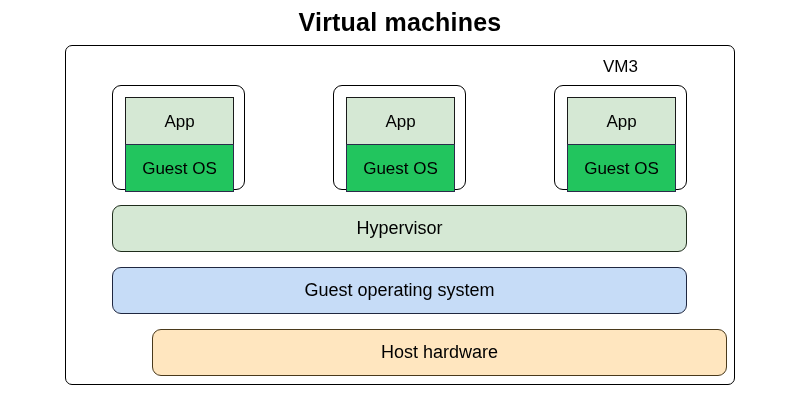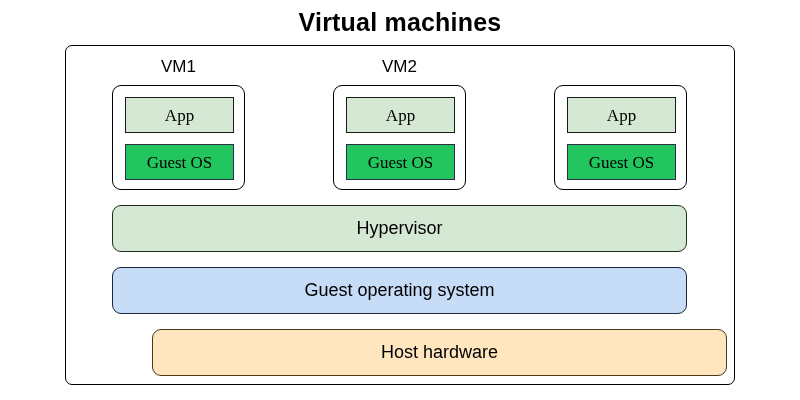--- a/index.html
+++ b/index.html
@@ -68,28 +68,27 @@
     background: #ffffff;
   }
   .vm-box.v1 { left: 112px; }
   .vm-box.v2 { left: 333px; }
   .vm-box.v3 { left: 554px; }
 
   .inner-cell {
     position: absolute;
     left: 12px;
     width: 109px;
-    height: 36px;
+    height: 48px;
     box-sizing: border-box;
     display: flex;
     align-items: center;
     justify-content: center;
     font-size: 17px;
     line-height: 1;
-    font-family: Liberation Serif, serif;
   }
   .inner-cell.app {
     top: 11px;
     background: #d5e8d4;
     border: 1.4px solid #1a1a1a;
     color: #000000;
   }
   .inner-cell.guest {
     top: 58px;
     background: #22c55e;
@@ -129,32 +128,31 @@
 </style>
 </head>
 <body>
 
 <div id="diagram-root">
 
   <div class="title">Virtual machines</div>
 
   <div class="outer-box"></div>
 
-  <div class="vm-label v1">VM1</div>
   <div class="vm-box v1">
     <div class="inner-cell app">App</div>
     <div class="inner-cell guest">Guest OS</div>
   </div>
 
-  <div class="vm-label v2">VM2</div>
   <div class="vm-box v2">
     <div class="inner-cell app">App</div>
     <div class="inner-cell guest">Guest OS</div>
   </div>
 
+  <div class="vm-label v3">VM3</div>
   <div class="vm-box v3">
     <div class="inner-cell app">App</div>
     <div class="inner-cell guest">Guest OS</div>
   </div>
 
   <div class="stack-bar hypervisor">Hypervisor</div>
   <div class="stack-bar host-os">Guest operating system</div>
   <div class="stack-bar host-hw">Host hardware</div>
 
 </div>

